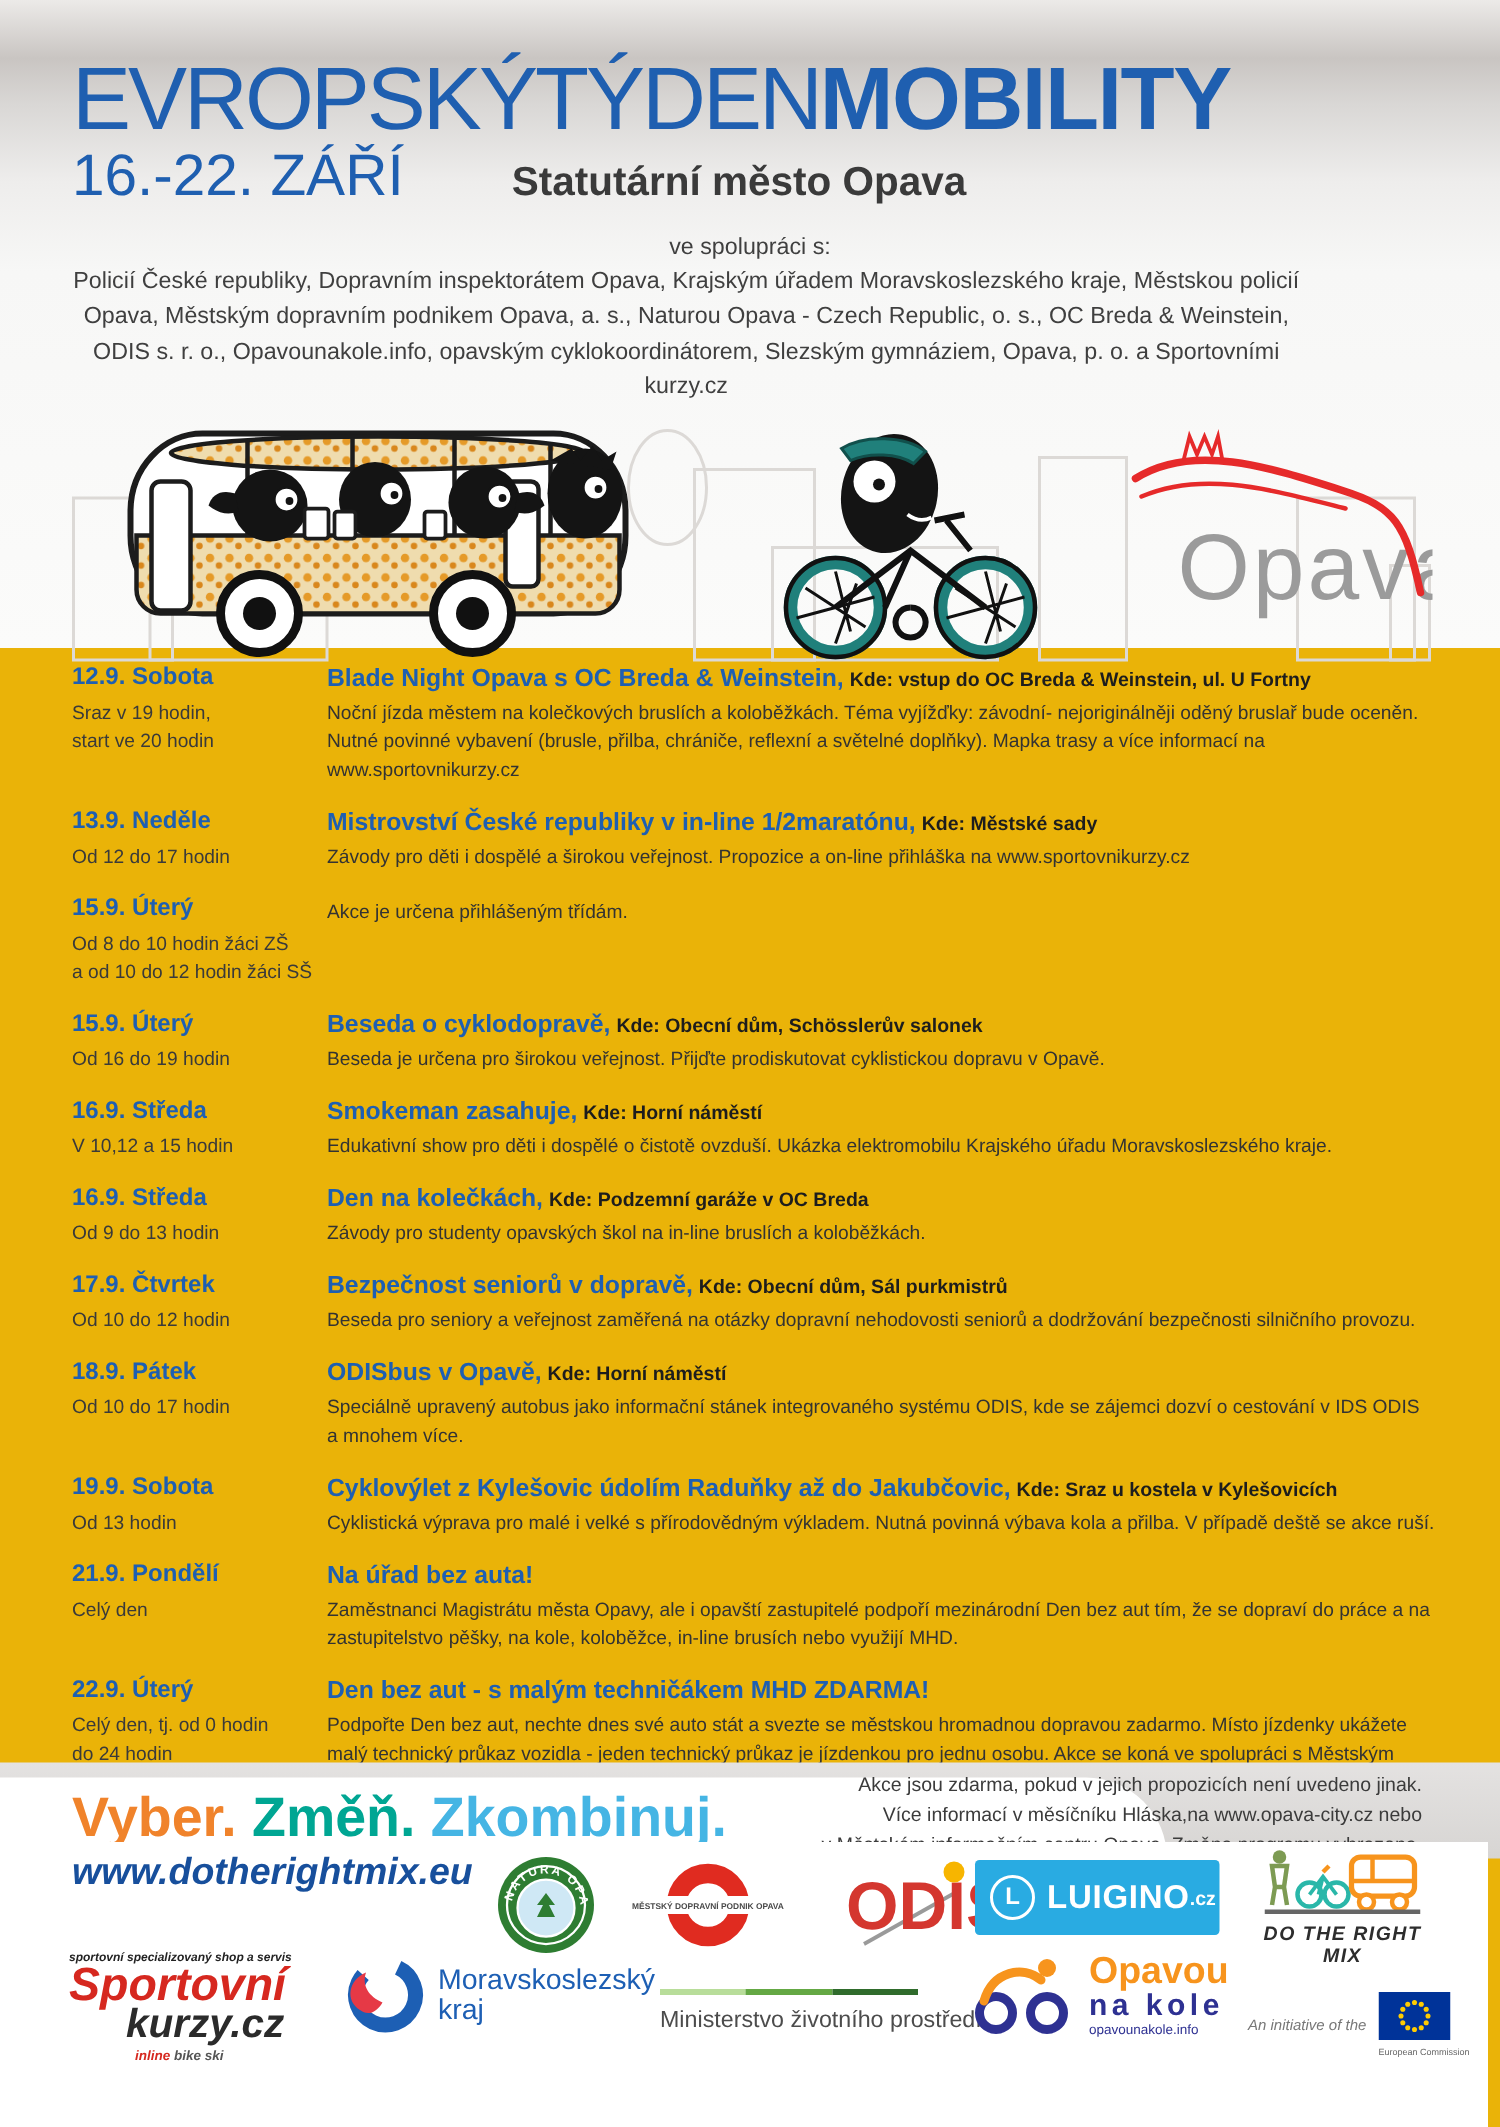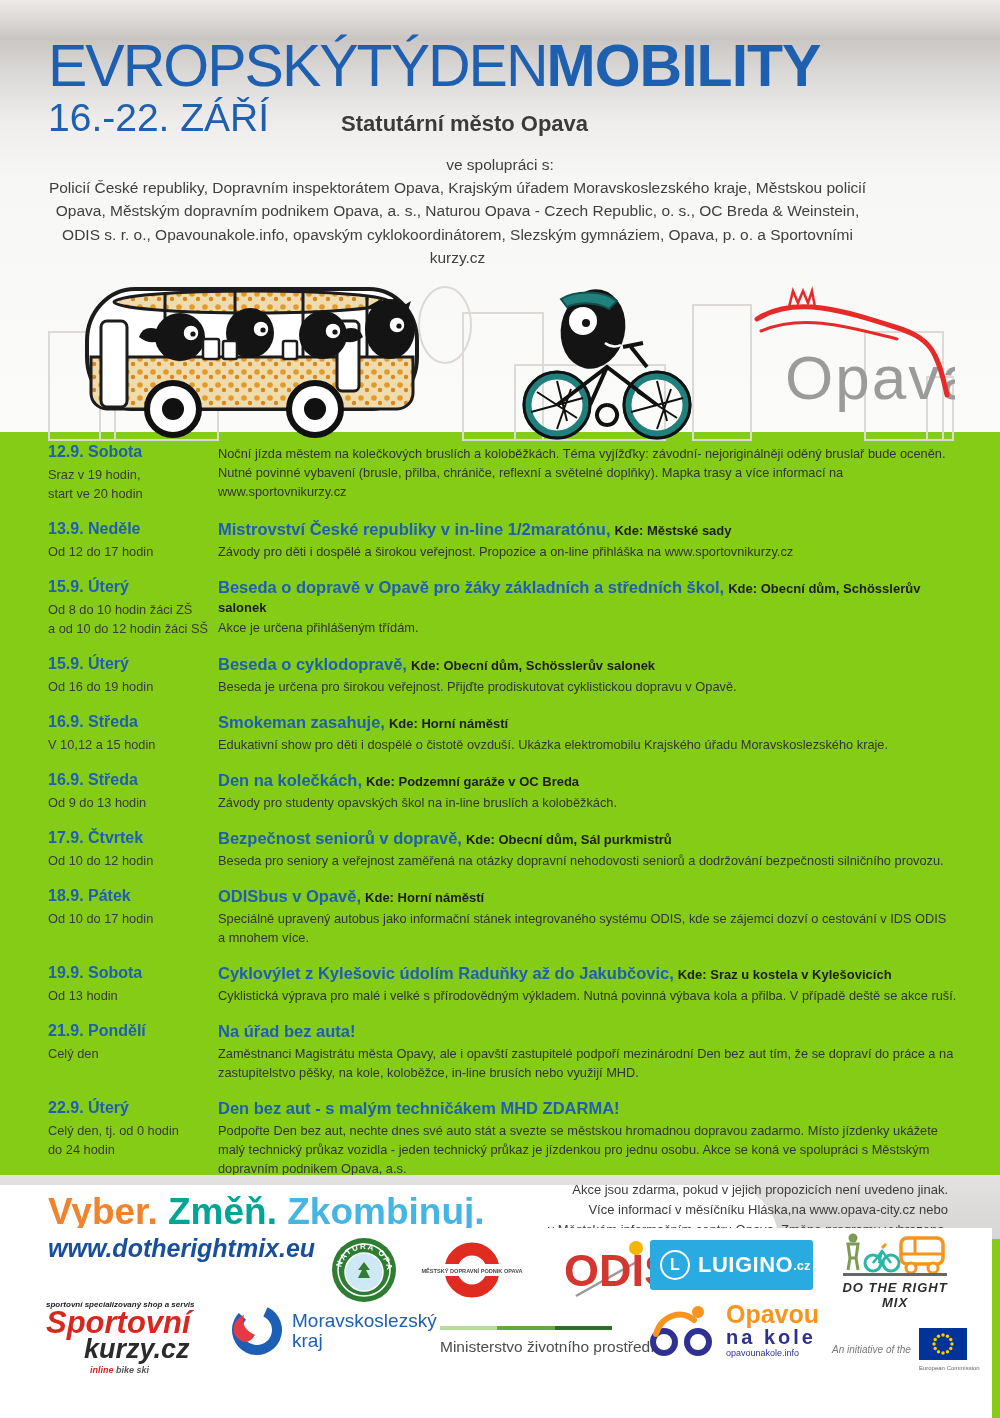--- a/index.html
+++ b/index.html
@@ -1,27 +1,27 @@
 <!DOCTYPE html>
 <html><head>
 <meta charset="utf-8">
 <style>
   html,body{margin:0;padding:0;background:#ffffff;}
   .page{position:relative;width:1000px;height:1418px;overflow:hidden;
-        font-family:"Liberation Sans",sans-serif;background:#84cc16;}
+        font-family:"Liberation Sans",sans-serif;background:#eab308;}
 
   
   .top{position:absolute;top:0;left:0;width:1000px;height:432px;
        background:linear-gradient(180deg,#eceae8 0%,#c9c5c2 9%,#d9d7d5 16%,#eeedec 28%,#f7f7f6 42%,#fbfbfa 100%);}
   h1.title{margin:0;padding:36px 0 0 48px;font-size:59px;line-height:1.02;
            letter-spacing:-2px;color:#1f5fb0;font-weight:400;white-space:nowrap;}
   h1.title b{font-weight:700;letter-spacing:-1px;}
   .subrow{display:flex;align-items:baseline;padding-left:48px;margin-top:0px;}
   .date-range{font-size:39px;color:#1f5fb0;font-weight:400;letter-spacing:0px;}
-  .city{font-size:22px;color:#3a3a3a;font-weight:700;margin-left:72px;}
+  .city{font-size:27px;color:#3a3a3a;font-weight:700;margin-left:72px;}
   .coop{margin-top:16px;text-align:center;color:#3f3f3f;}
   .coop-intro{font-size:15.5px;margin-bottom:2px;}
   .coop-partners{font-size:15.5px;line-height:1.5;max-width:835px;margin:0 auto;}
   .illu{margin-top:8px;text-align:center;}
 
   
   .events{position:absolute;top:432px;left:0;width:1000px;padding:10px 0 0 48px;box-sizing:border-box;}
   .ev-row{display:flex;margin-bottom:16px;}
   .ev-left{width:170px;flex:0 0 170px;}
   .ev-date{font-size:16px;font-weight:700;color:#1e5fb2;line-height:1.3;}
@@ -186,20 +186,21 @@
   </div>
 
   <div class="events">
     <div class="ev-row">
       <div class="ev-left">
         <div class="ev-date">12.9. Sobota</div>
         <div class="ev-time">Sraz v 19 hodin,
 start ve 20 hodin</div>
       </div>
       <div class="ev-right">
+        <div><span class="ev-title">Blade Night Opava s OC Breda &amp; Weinstein,</span><span class="ev-loc">Kde: vstup do OC Breda &amp; Weinstein, ul. U Fortny</span></div>
         <div class="ev-desc">Noční jízda městem na kolečkových bruslích a koloběžkách. Téma vyjížďky: závodní- nejoriginálněji oděný bruslař bude oceněn. Nutné povinné vybavení (brusle, přilba, chrániče, reflexní a světelné doplňky). Mapka trasy a více informací na www.sportovnikurzy.cz</div>
       </div>
     </div>
 
     <div class="ev-row">
       <div class="ev-left">
         <div class="ev-date">13.9. Neděle</div>
         <div class="ev-time">Od 12 do 17 hodin</div>
       </div>
       <div class="ev-right">
@@ -208,21 +209,20 @@
       </div>
     </div>
 
     <div class="ev-row">
       <div class="ev-left">
         <div class="ev-date">15.9. Úterý</div>
         <div class="ev-time">Od 8 do 10 hodin žáci ZŠ
 a od 10 do 12 hodin žáci SŠ</div>
       </div>
       <div class="ev-right">
-        <div><span class="ev-title">Beseda o dopravě v Opavě pro žáky základních a středních škol,</span><span class="ev-loc">Kde: Obecní dům, Schösslerův salonek</span></div>
         <div class="ev-desc">Akce je určena přihlášeným třídám.</div>
       </div>
     </div>
 
     <div class="ev-row">
       <div class="ev-left">
         <div class="ev-date">15.9. Úterý</div>
         <div class="ev-time">Od 16 do 19 hodin</div>
       </div>
       <div class="ev-right">

